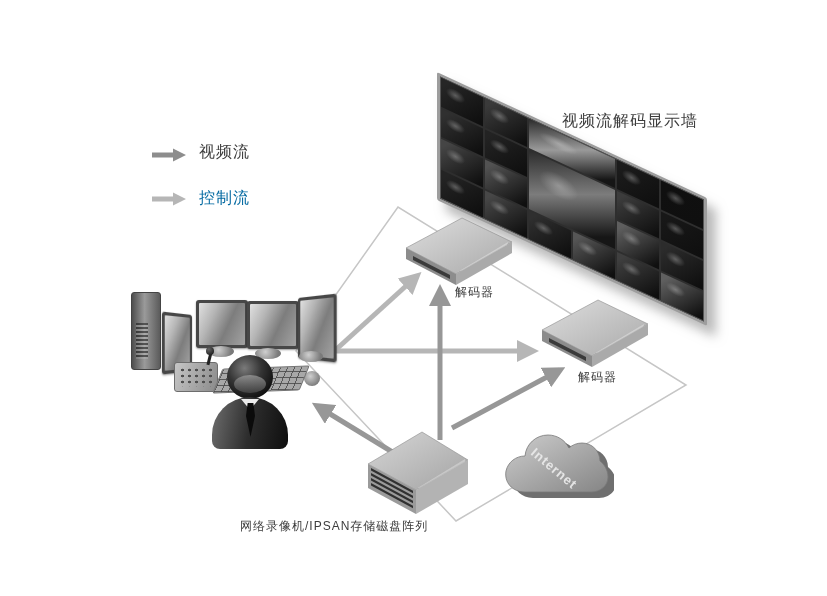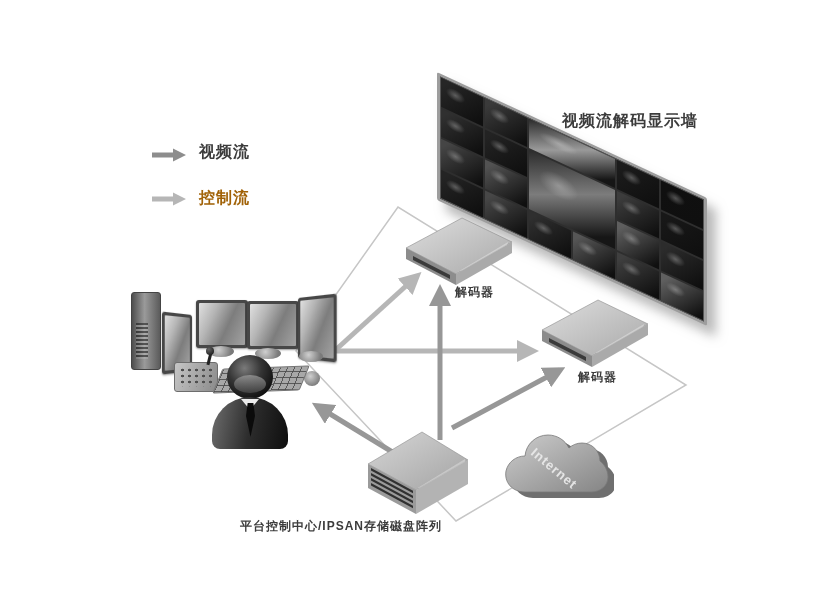--- a/index.html
+++ b/index.html
@@ -1,21 +1,21 @@
 <!DOCTYPE html>
 <html><head>
 <meta charset="utf-8">
 <style>
   html,body{margin:0;padding:0;background:#ffffff;}
   body{width:827px;height:596px;position:relative;overflow:hidden;
        font-family:"Liberation Sans","DejaVu Sans",sans-serif;}
   .stage{position:absolute;inset:0;}
 
   
-  .lbl{position:absolute;font-weight:700;color:#3c3c3c;letter-spacing:1px;white-space:nowrap;}
+  .lbl{position:absolute;font-weight:400;color:#3c3c3c;letter-spacing:1px;white-space:nowrap;}
   .lbl.big{font-size:16px;}
   .lbl.mid{font-size:12px;}
 
   
   .legend-row{position:absolute;left:152px;display:flex;align-items:center;gap:11px;}
   .legend-row svg{display:block;}
 
   
   svg.overlay{position:absolute;left:0;top:0;z-index:2;}
 
@@ -84,21 +84,21 @@
   <div class="legend-row" style="top:142px;align-items:flex-end;">
     <svg width="36" height="16" viewBox="0 0 36 16">
       <path d="M0,5.5 L21,5.5 L21,1.5 L34,8 L21,14.5 L21,10.5 L0,10.5 Z" fill="#8d8d8d"></path>
     </svg>
     <span class="lbl big" style="position: static; color: rgb(60, 60, 60);">视频流</span>
   </div>
   <div class="legend-row" style="top:188px;">
     <svg width="36" height="16" viewBox="0 0 36 16">
       <path d="M0,5.5 L21,5.5 L21,1.5 L34,8 L21,14.5 L21,10.5 L0,10.5 Z" fill="#b6b6b6"></path>
     </svg>
-    <span class="lbl big" style="position: static; color: #a16207;">控制流</span>
+    <span class="lbl big" style="position: static; color: #0369a1;">控制流</span>
   </div>
 
   <svg class="overlay" width="827" height="596" viewBox="0 0 827 596">
     <defs>
       <marker id="mk-video" markerWidth="4.4" markerHeight="4.4" refX="3.2" refY="2.2" orient="auto" markerUnits="strokeWidth">
         <path d="M0,0 L4.4,2.2 L0,4.4 Z" fill="#979797"></path>
       </marker>
       <marker id="mk-control" markerWidth="4.4" markerHeight="4.4" refX="3.2" refY="2.2" orient="auto" markerUnits="strokeWidth">
         <path d="M0,0 L4.4,2.2 L0,4.4 Z" fill="#b6b6b6"></path>
       </marker>
@@ -182,21 +182,21 @@
       <polygon points="2,40 56,8 102,36 50,66" fill="url(#stop)" stroke="#8b8b8b" stroke-width="0.6"></polygon>
       <path d="M52,64 A50,27 0 0 0 99,35 L50,65 Z" fill="#ffffff" opacity="0.3"></path>
       <polygon points="2,40 2,64 50,90 50,66" fill="#9a9a9a"></polygon>
       <polygon points="5,44 5,46.5 47,69.3 47,66.8" fill="#303030"></polygon>
       <polygon points="5,49 5,51.5 47,74.3 47,71.8" fill="#303030"></polygon>
       <polygon points="5,54 5,56.5 47,79.3 47,76.8" fill="#303030"></polygon>
       <polygon points="5,59 5,61.5 47,84.3 47,81.8" fill="#303030"></polygon>
       <polygon points="50,66 50,90 102,60 102,36" fill="#b3b3b3"></polygon>
     </svg>
   </div>
-  <div class="lbl mid" style="left: 240px; top: 518px; color: rgb(60, 60, 60);">平台控制中心/IPSAN存储磁盘阵列</div>
+  <div class="lbl mid" style="left: 240px; top: 518px; color: rgb(60, 60, 60);">网络录像机/IPSAN存储磁盘阵列</div>
 
   <div class="dev" style="left:500px;top:420px;">
     <svg width="114" height="94" viewBox="0 0 114 94">
       <defs>
         <linearGradient id="cld" x1="0" y1="0" x2="1" y2="1">
           <stop offset="0" stop-color="#cdcdcd"></stop>
             <stop offset="1" stop-color="#858585"></stop>
         </linearGradient>
       </defs>
       <path transform="translate(8,6)" d="M25,72 C12,72 4,62 6,51 C8,42 16,36 25,36 C26,24 36,15 48,15 C57,15 65,20 69,28 C72,25 77,23 82,23 C92,23 100,31 100,41 C104,44 108,50 108,57 C108,66 100,72 91,72 Z" fill="#6f6f6f"></path>

